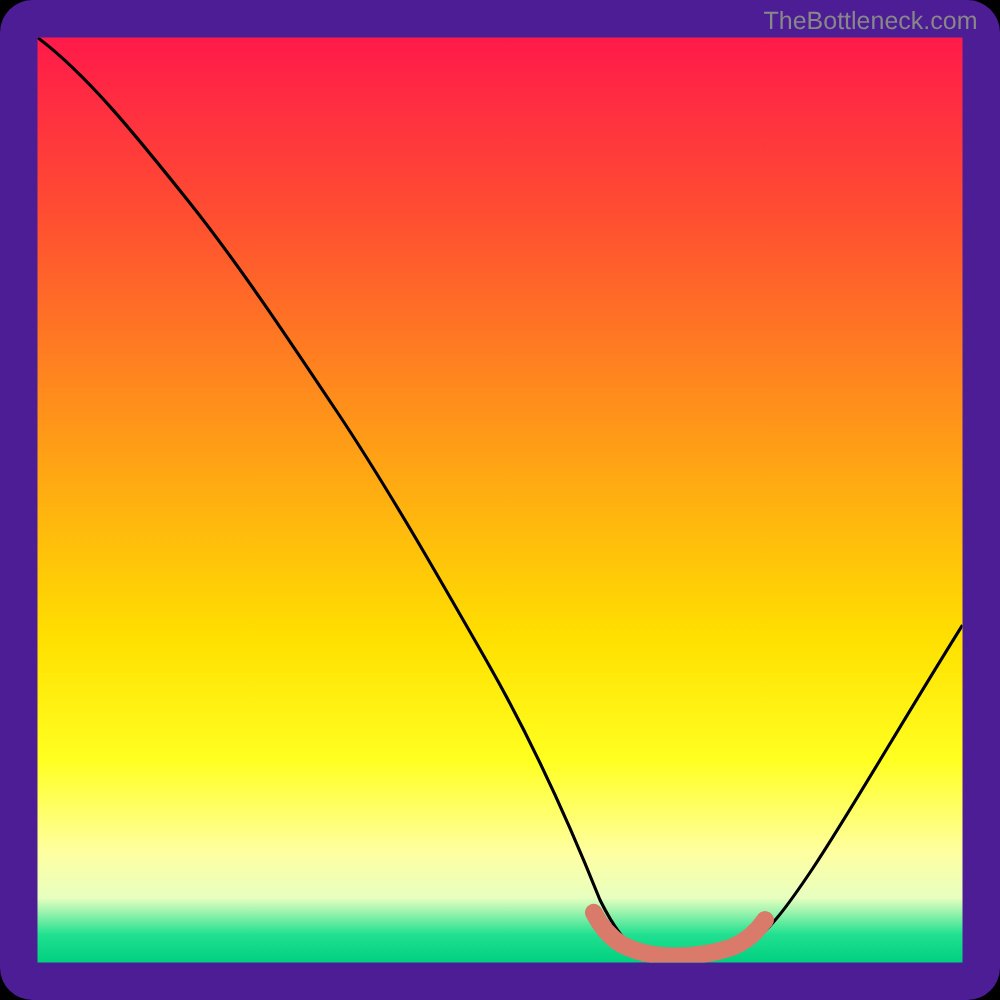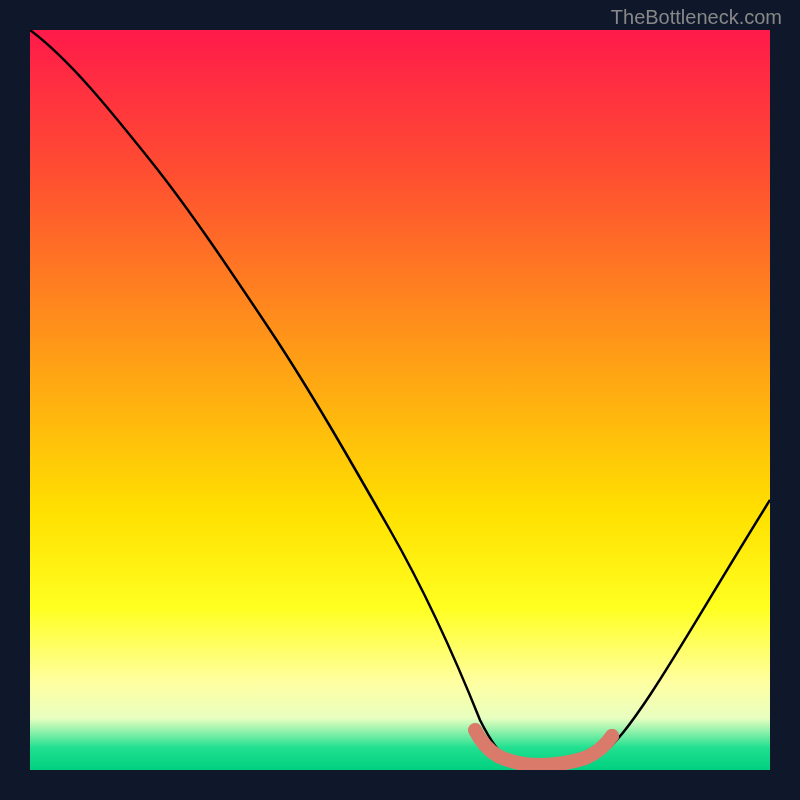--- a/index.html
+++ b/index.html
@@ -8,21 +8,22 @@
     background: #000;
     width: 800px;
     height: 800px;
     overflow: hidden;
     font-family: Arial, sans-serif;
   }
   .chart-container {
     position: relative;
     width: 800px;
     height: 800px;
-    background: #0f172a;
+    background: #4c1d95;
+    border-radius: 26px;
   }
   .watermark {
     position: absolute;
     top: 6px;
     right: 18px;
     color: #888;
     font-size: 20px;
     font-weight: 500;
     z-index: 10;
   }

